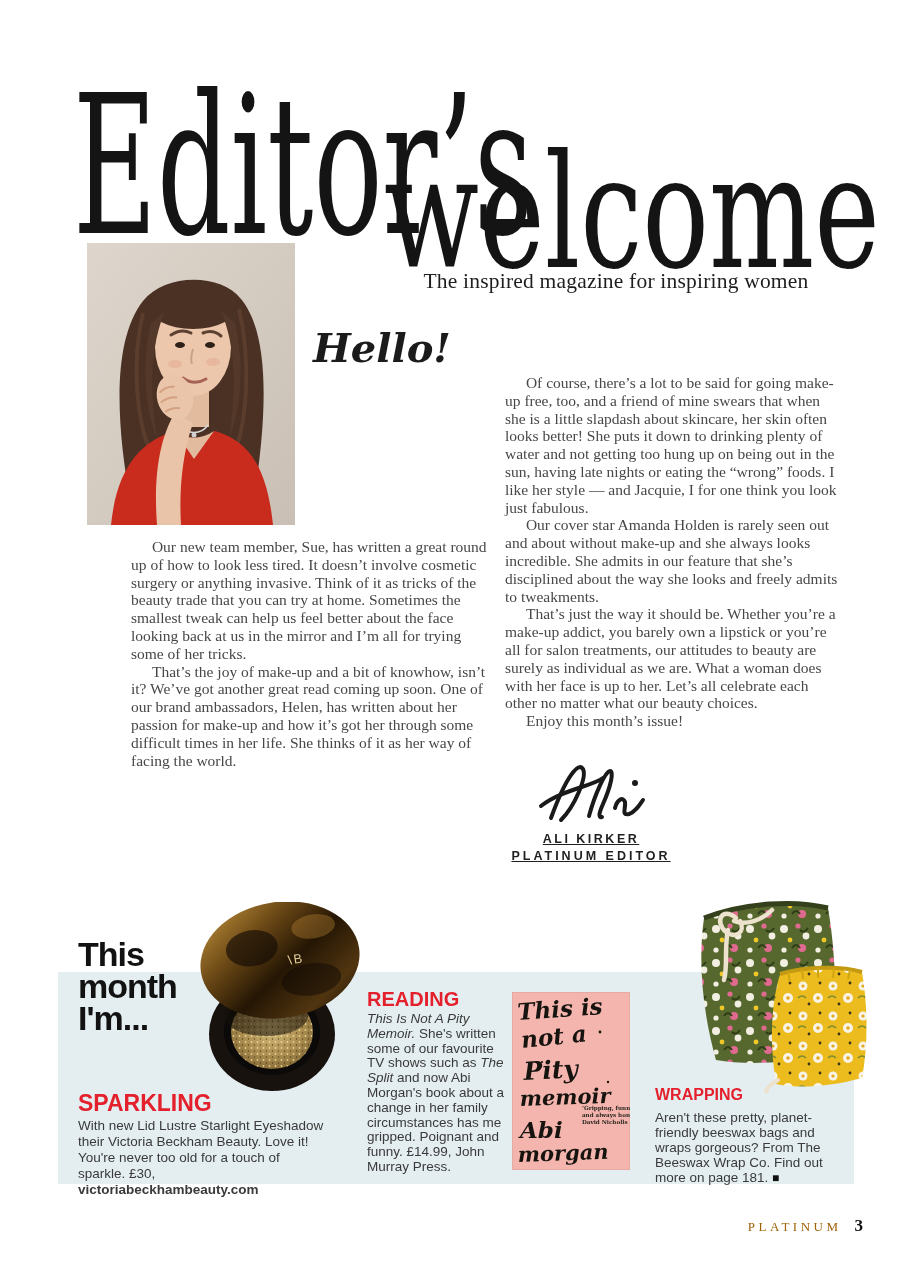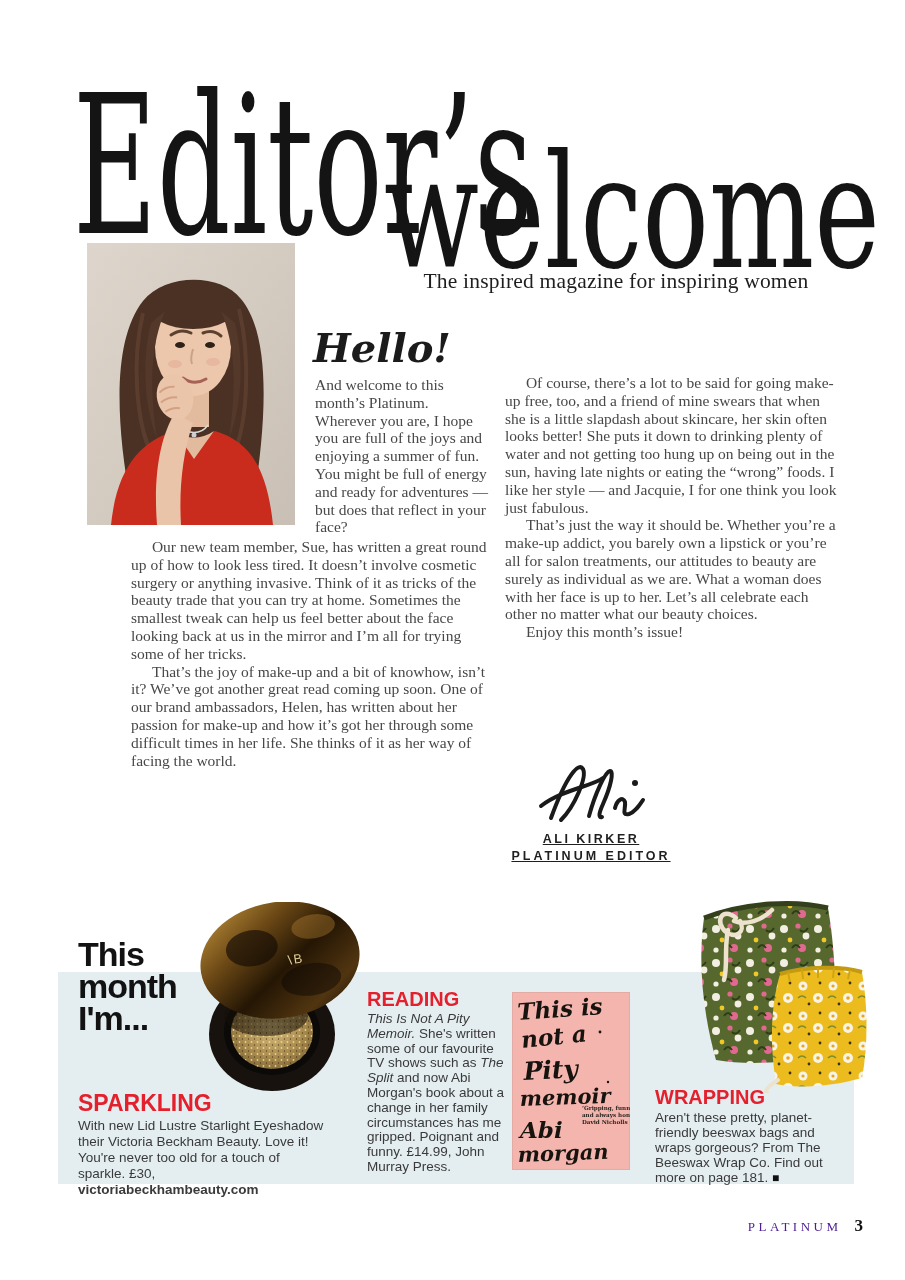--- a/index.html
+++ b/index.html
@@ -44,34 +44,34 @@
   .band{ left:58px; top:972px; width:796px; height:212px; background:#e4eef1; }
   .sans{ font-family:"Liberation Sans","DejaVu Sans",sans-serif; }
   .tm-head{ left:78px; top:938px; font-weight:700; font-size:34px; line-height:32px;
     letter-spacing:-1px; color:#121212; }
   .red-head{ font-weight:700; color:#e4202d; }
   .sec-body{ font-size:13.5px; color:#3a3a3a; }
   .sparkling-head{ left:78px; top:1090px; font-size:23px; }
   .sparkling-body{ left:78px; top:1118px; width:252px; line-height:16px; }
   .reading-head{ left:367px; top:988px; font-size:20px; }
   .reading-body{ left:367px; top:1012px; width:141px; line-height:14.8px; }
-  .wrapping-head{ left:655px; top:1086px; font-size:20px; }
+  .wrapping-head{ left:655px; top:1086px; font-size:16px; }
   .wrapping-body{ left:655px; top:1110px; width:198px; line-height:15px; }
   .it{ font-style:italic; }
   .bold{ font-weight:700; }
   .endsq{ font-size:12px; color:#111; }
 
   
   .book{ left:512px; top:992px; width:118px; height:178px; background:#f3b5ae;
     box-shadow:0 0 0 1px rgba(0,0,0,.06) inset; }
   .book svg text{ font-family:"DejaVu Serif","Liberation Serif",serif; }
 
   
   .footer{ right:42px; top:1216px; display:flex; align-items:baseline; gap:13px; }
-  .footer .mag{ font-size:13px; letter-spacing:3.5px; color:#4c1d95; }
+  .footer .mag{ font-size:13px; letter-spacing:3.5px; color:#a16207; }
   .footer .pg{ font-size:17px; font-weight:bold; color:#111; }
 </style>
 </head>
 <body>
 
 <div class="page">
 
   <svg class="abs title-svg" style="left:70px; top:58px;" width="475" height="190">
     <text x="3" y="175" font-size="192" textLength="460" lengthAdjust="spacingAndGlyphs">Editor’s</text>
   </svg>
@@ -112,31 +112,29 @@
       <path d="M70 282 C66 230 74 192 88 170 L106 180 C95 212 92 248 94 282 Z" fill="#e9c4a9"></path>
       <g transform="rotate(-14 88 154)">
         <ellipse cx="88" cy="154" rx="18" ry="23" fill="#eac5aa"></ellipse>
         <path d="M74 146 q8 -5 16 -2 M73 156 q9 -4 17 -1 M75 166 q8 -3 15 0" stroke="#d3a182" stroke-width="2" fill="none"></path>
       </g>
     </svg>
   </div>
 
   <div class="abs hello">Hello!</div>
 
-  <div class="abs bodycol col-narrow">
-    <p>And welcome to this month’s Platinum. Wherever you are, I hope you are full of the joys and enjoying a summer of fun. You might be full of energy and ready for adventures — but does that reflect in your face?</p>
-  </div>
 
   <div class="abs bodycol col-leftwide">
     <p class="indent">Our new team member, Sue, has written a great round up of how to look less tired. It doesn’t involve cosmetic surgery or anything invasive. Think of it as tricks of the beauty trade that you can try at home. Sometimes the smallest tweak can help us feel better about the face looking back at us in the mirror and I’m all for trying some of her tricks.</p>
     <p class="indent">That’s the joy of make-up and a bit of knowhow, isn’t it? We’ve got another great read coming up soon. One of our brand ambassadors, Helen, has written about her passion for make-up and how it’s got her through some difficult times in her life. She thinks of it as her way of facing the world.</p>
   </div>
 
   <div class="abs bodycol col-right">
     <p class="indent">Of course, there’s a lot to be said for going make-up free, too, and a friend of mine swears that when she is a little slapdash about skincare, her skin often looks better! She puts it down to drinking plenty of water and not getting too hung up on being out in the sun, having late nights or eating the “wrong” foods. I like her style — and Jacquie, I for one think you look just fabulous.</p>
+    <p class="indent">Our cover star Amanda Holden is rarely seen out and about without make-up and she always looks incredible. She admits in our feature that she’s disciplined about the way she looks and freely admits to tweakments.</p>
     <p class="indent">That’s just the way it should be. Whether you’re a make-up addict, you barely own a lipstick or you’re all for salon treatments, our attitudes to beauty are surely as individual as we are. What a woman does with her face is up to her. Let’s all celebrate each other no matter what our beauty choices.</p>
     <p class="indent">Enjoy this month’s issue!</p>
   </div>
 
   <svg class="abs" style="left:535px; top:756px;" width="130" height="72" viewBox="0 0 130 72" aria-label="Ali">
     <g stroke="#1a1a1a" stroke-width="4" fill="none" stroke-linecap="round">
       <path d="M16 62 C32 18 44 6 48 13 C52 21 40 50 26 64"></path>
       <path d="M6 50 C26 34 58 30 68 22"></path>
       <path d="M54 60 C60 38 70 16 75 15 C79 15 76 30 68 48 C64 57 63 62 67 61"></path>
       <path d="M80 52 C82 44 88 40 90 46 C91 52 86 60 94 58 C100 56 104 50 108 44"></path>

